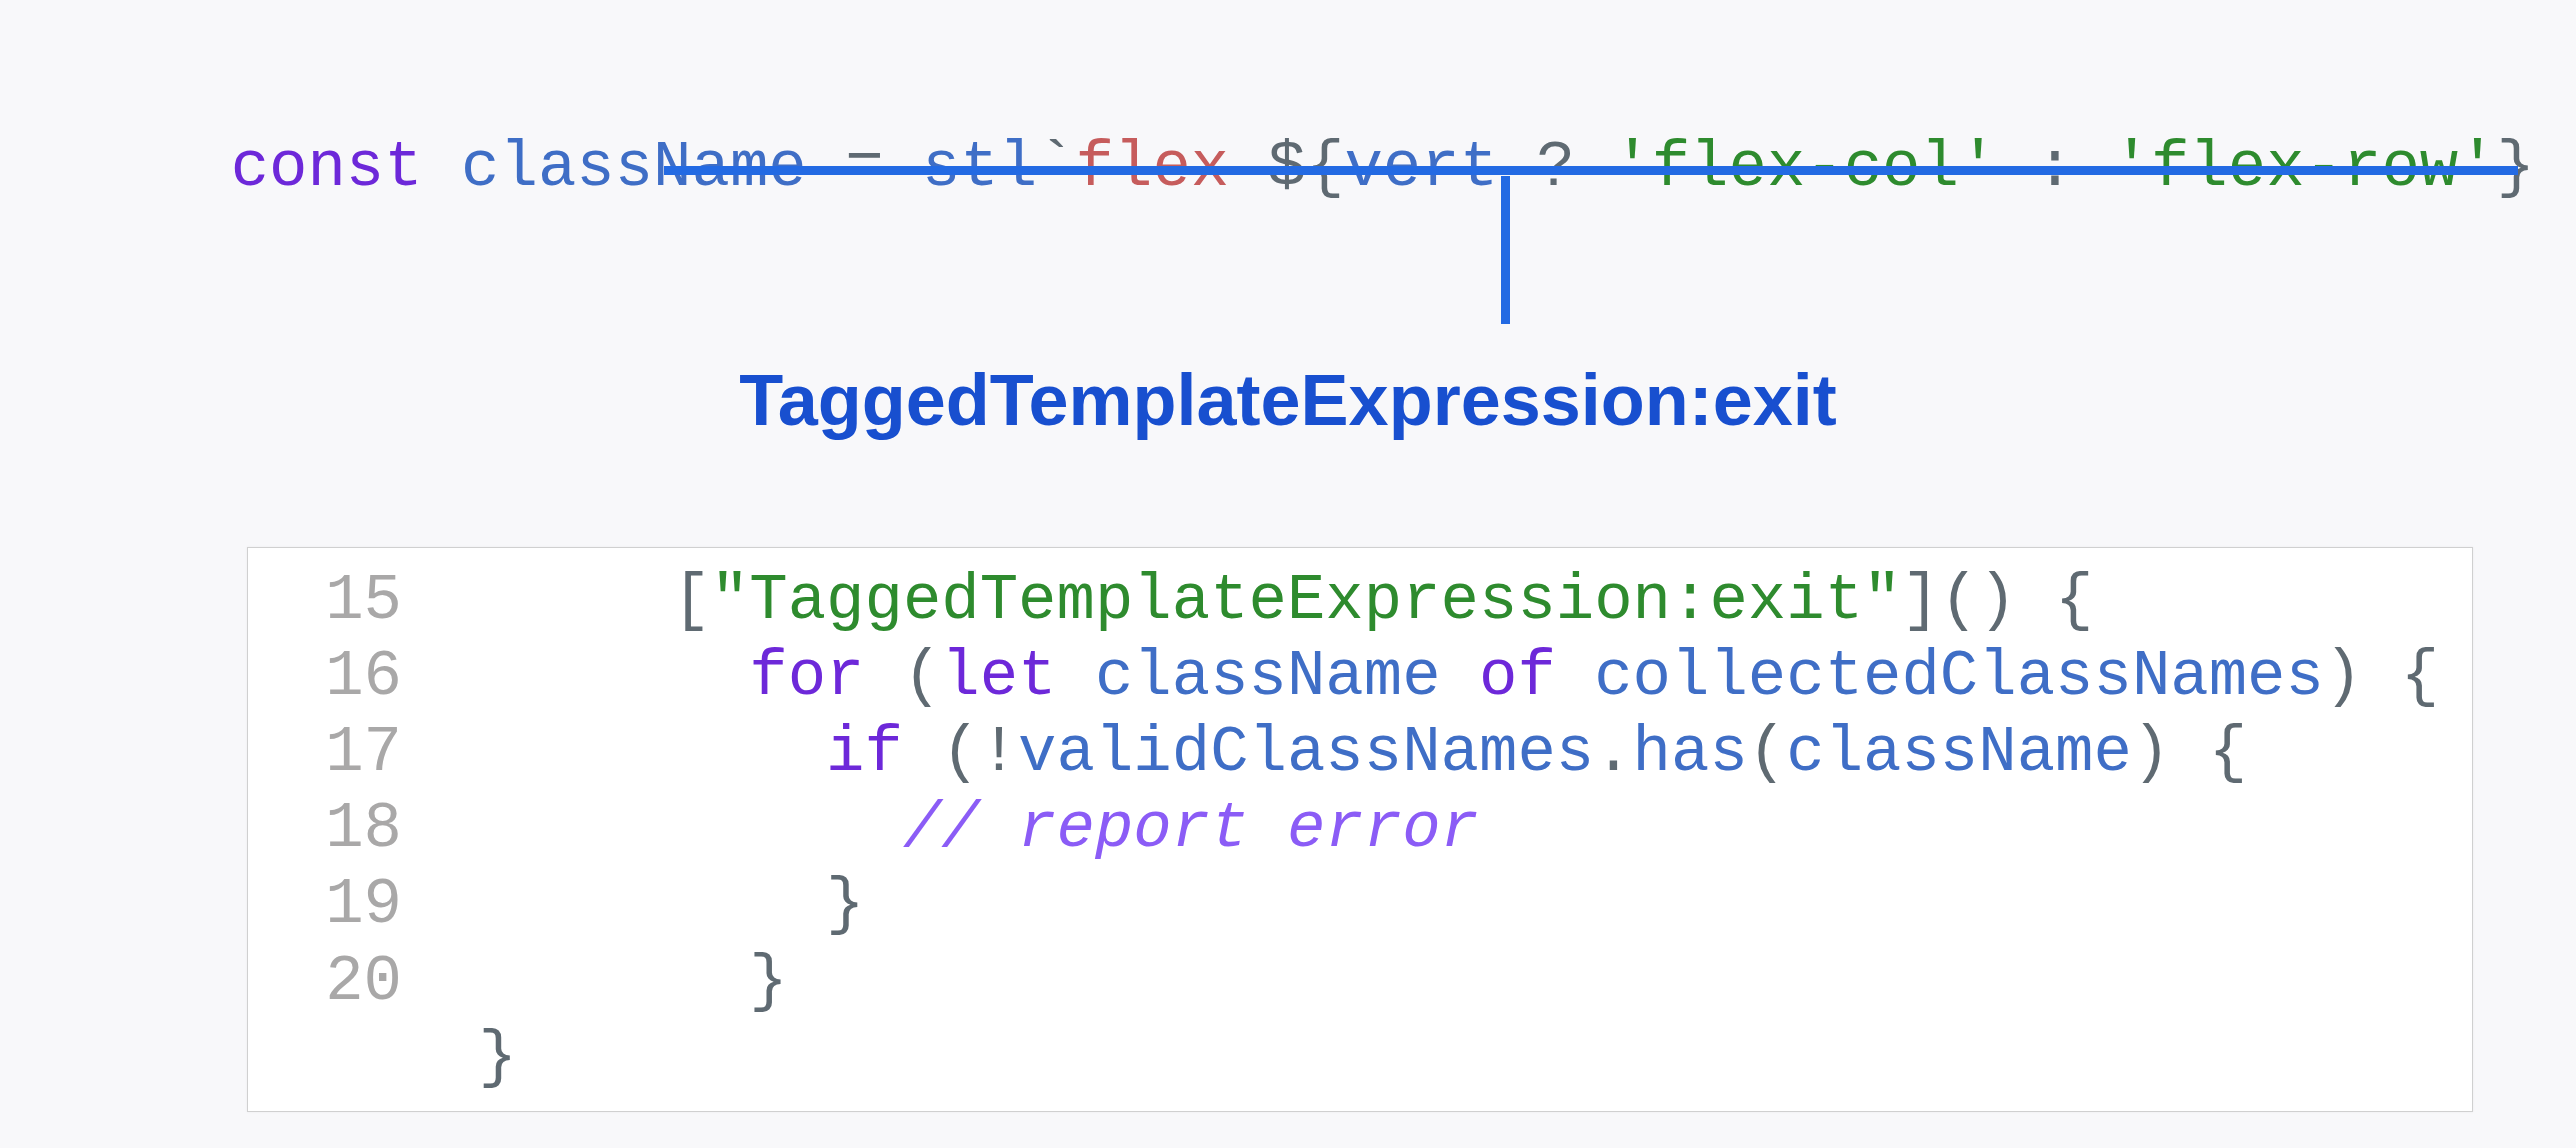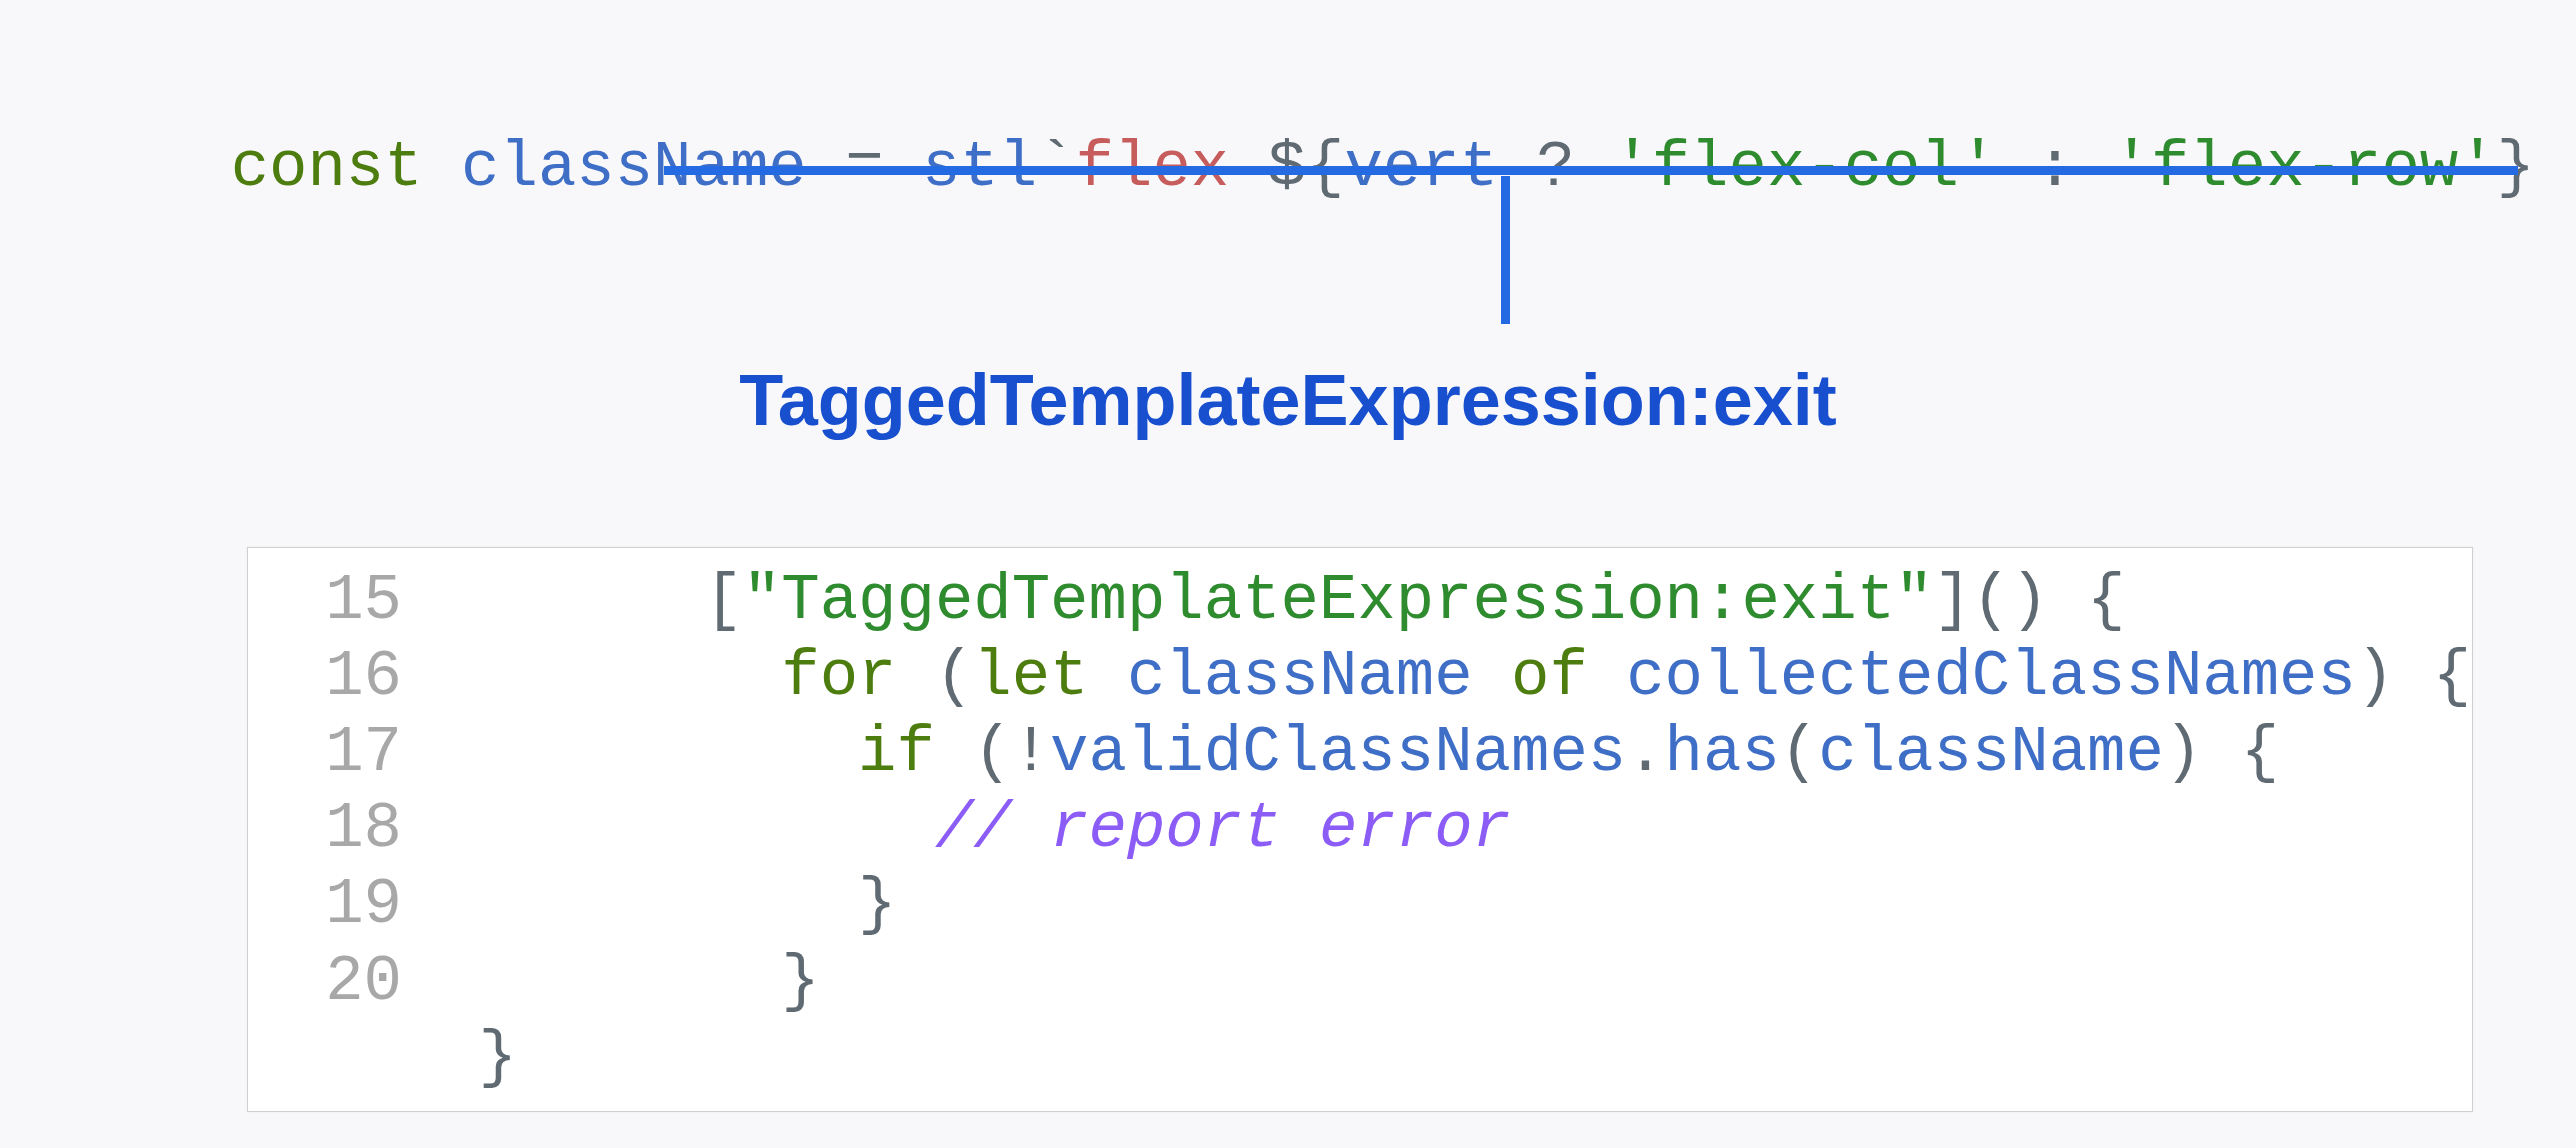--- a/index.html
+++ b/index.html
@@ -19,21 +19,21 @@
 
   
   .code-line {
     position: absolute;
     top: 60px;
     left: 77px;
     font-size: 64px;
     white-space: pre;
     letter-spacing: 0;
   }
-  .tok-kw      { color: #4d7c0f; }   
+  .tok-kw      { color: #6d28d9; }   
   .tok-ident   { color: #3f6ec6; }   
   .tok-punct   { color: #5f6a72; }   
   .tok-tmpl    { color: #c65c5c; }   
   .tok-string  { color: #2e8b2e; }   
   .tok-comment { color: #8b5cf6; font-style: italic; }
 
   
   .underline-bar {
     position: absolute;
     top: 166px;
@@ -72,21 +72,20 @@
     border: 0.7px solid #d0d0d0;
     box-shadow: 0 0 2.7px rgba(0,0,0,0.05);
     padding-top: 14.8px;
     padding-bottom: 14.8px;
   }
   .code-block-line {
     display: flex;
     font-size: 64px;
     line-height: 1.19;
     white-space: pre;
-    gap: 32px;
   }
   .gutter {
     width: 154px;
     text-align: right;
     color: #a9a8a8;
     padding-right: 40px;
     user-select: none;
   }
   .line-content {
     flex: 1 1 auto;

